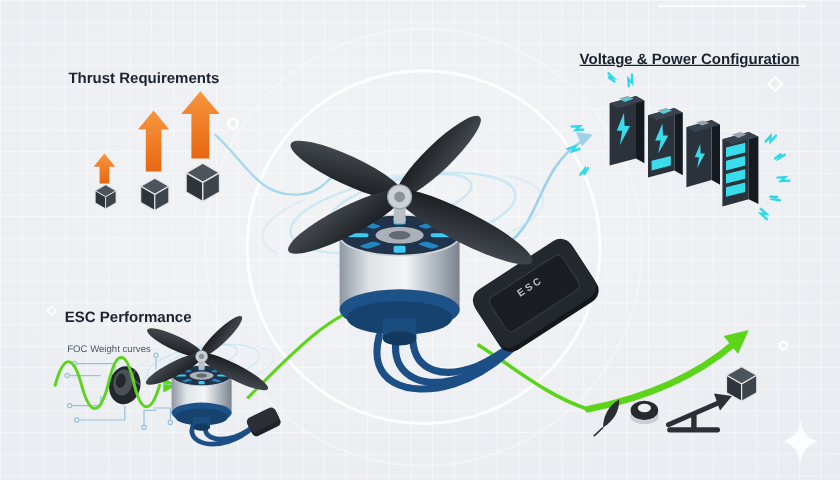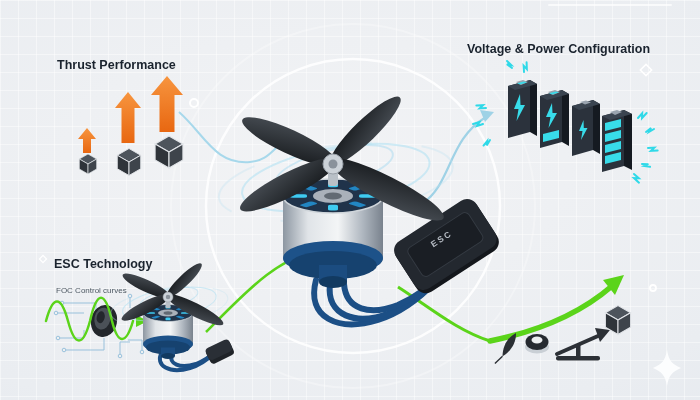--- a/index.html
+++ b/index.html
@@ -9,21 +9,21 @@
     background:
       linear-gradient(rgba(255,255,255,.45) 1px, transparent 1px) 0 0/18px 18px,
       linear-gradient(90deg, rgba(255,255,255,.45) 1px, transparent 1px) 0 0/18px 18px,
       radial-gradient(130% 120% at 45% 42%, #f2f3f5 0%, #eaedf1 55%, #dde3ea 100%);
   }
   .stage svg{position:absolute;inset:0;}
   .txt{position:absolute;color:#14202e;white-space:nowrap;}
   .title{left:24px;top:10px;font-size:17.5px;font-weight:700;letter-spacing:.2px;}
   .seclbl{font-size:12.5px;font-weight:700;color:#1a232e;}
   .lbl-thrust{left:57px;top:58px;}
-  .lbl-voltage{left:467px;top:42px;}
+  .lbl-voltage{left:483px;top:42px;text-decoration:underline;}
   .lbl-esc{left:54px;top:257px;}
   .lbl-weight{left:482px;top:253px;}
   .lbl-foc{left:56px;top:286px;font-size:8px;font-weight:400;color:#4e5963;}
 </style>
 </head>
 <body>
 
 <div class="stage">
 
   <svg width="700" height="400" viewBox="0 0 700 400">
@@ -232,17 +232,17 @@
       <g>
         <rect x="556" y="356" width="44" height="4.5" rx="2" fill="#2c3036"></rect>
         <rect x="576" y="344" width="4.5" height="13" fill="#2c3036"></rect>
         <path d="M557,354 L598,336" stroke="#2c3036" stroke-width="4" stroke-linecap="round" fill="none"></path>
         <polygon points="610,330 595,328 600,342" fill="#2c3036"></polygon>
       </g>
       <use href="#isoCube" transform="translate(618,320) scale(1.45)"></use>
     </g>
   </svg>
 
-  <div class="txt seclbl lbl-thrust">Thrust Performance</div>
+  <div class="txt seclbl lbl-thrust">Thrust Requirements</div>
   <div class="txt seclbl lbl-voltage">Voltage &amp; Power Configuration</div>
-  <div class="txt seclbl lbl-esc">ESC Technology</div>
-  <div class="txt lbl-foc">FOC Control curves</div>
+  <div class="txt seclbl lbl-esc">ESC Performance</div>
+  <div class="txt lbl-foc">FOC Weight curves</div>
 </div>
 
 </body></html>

